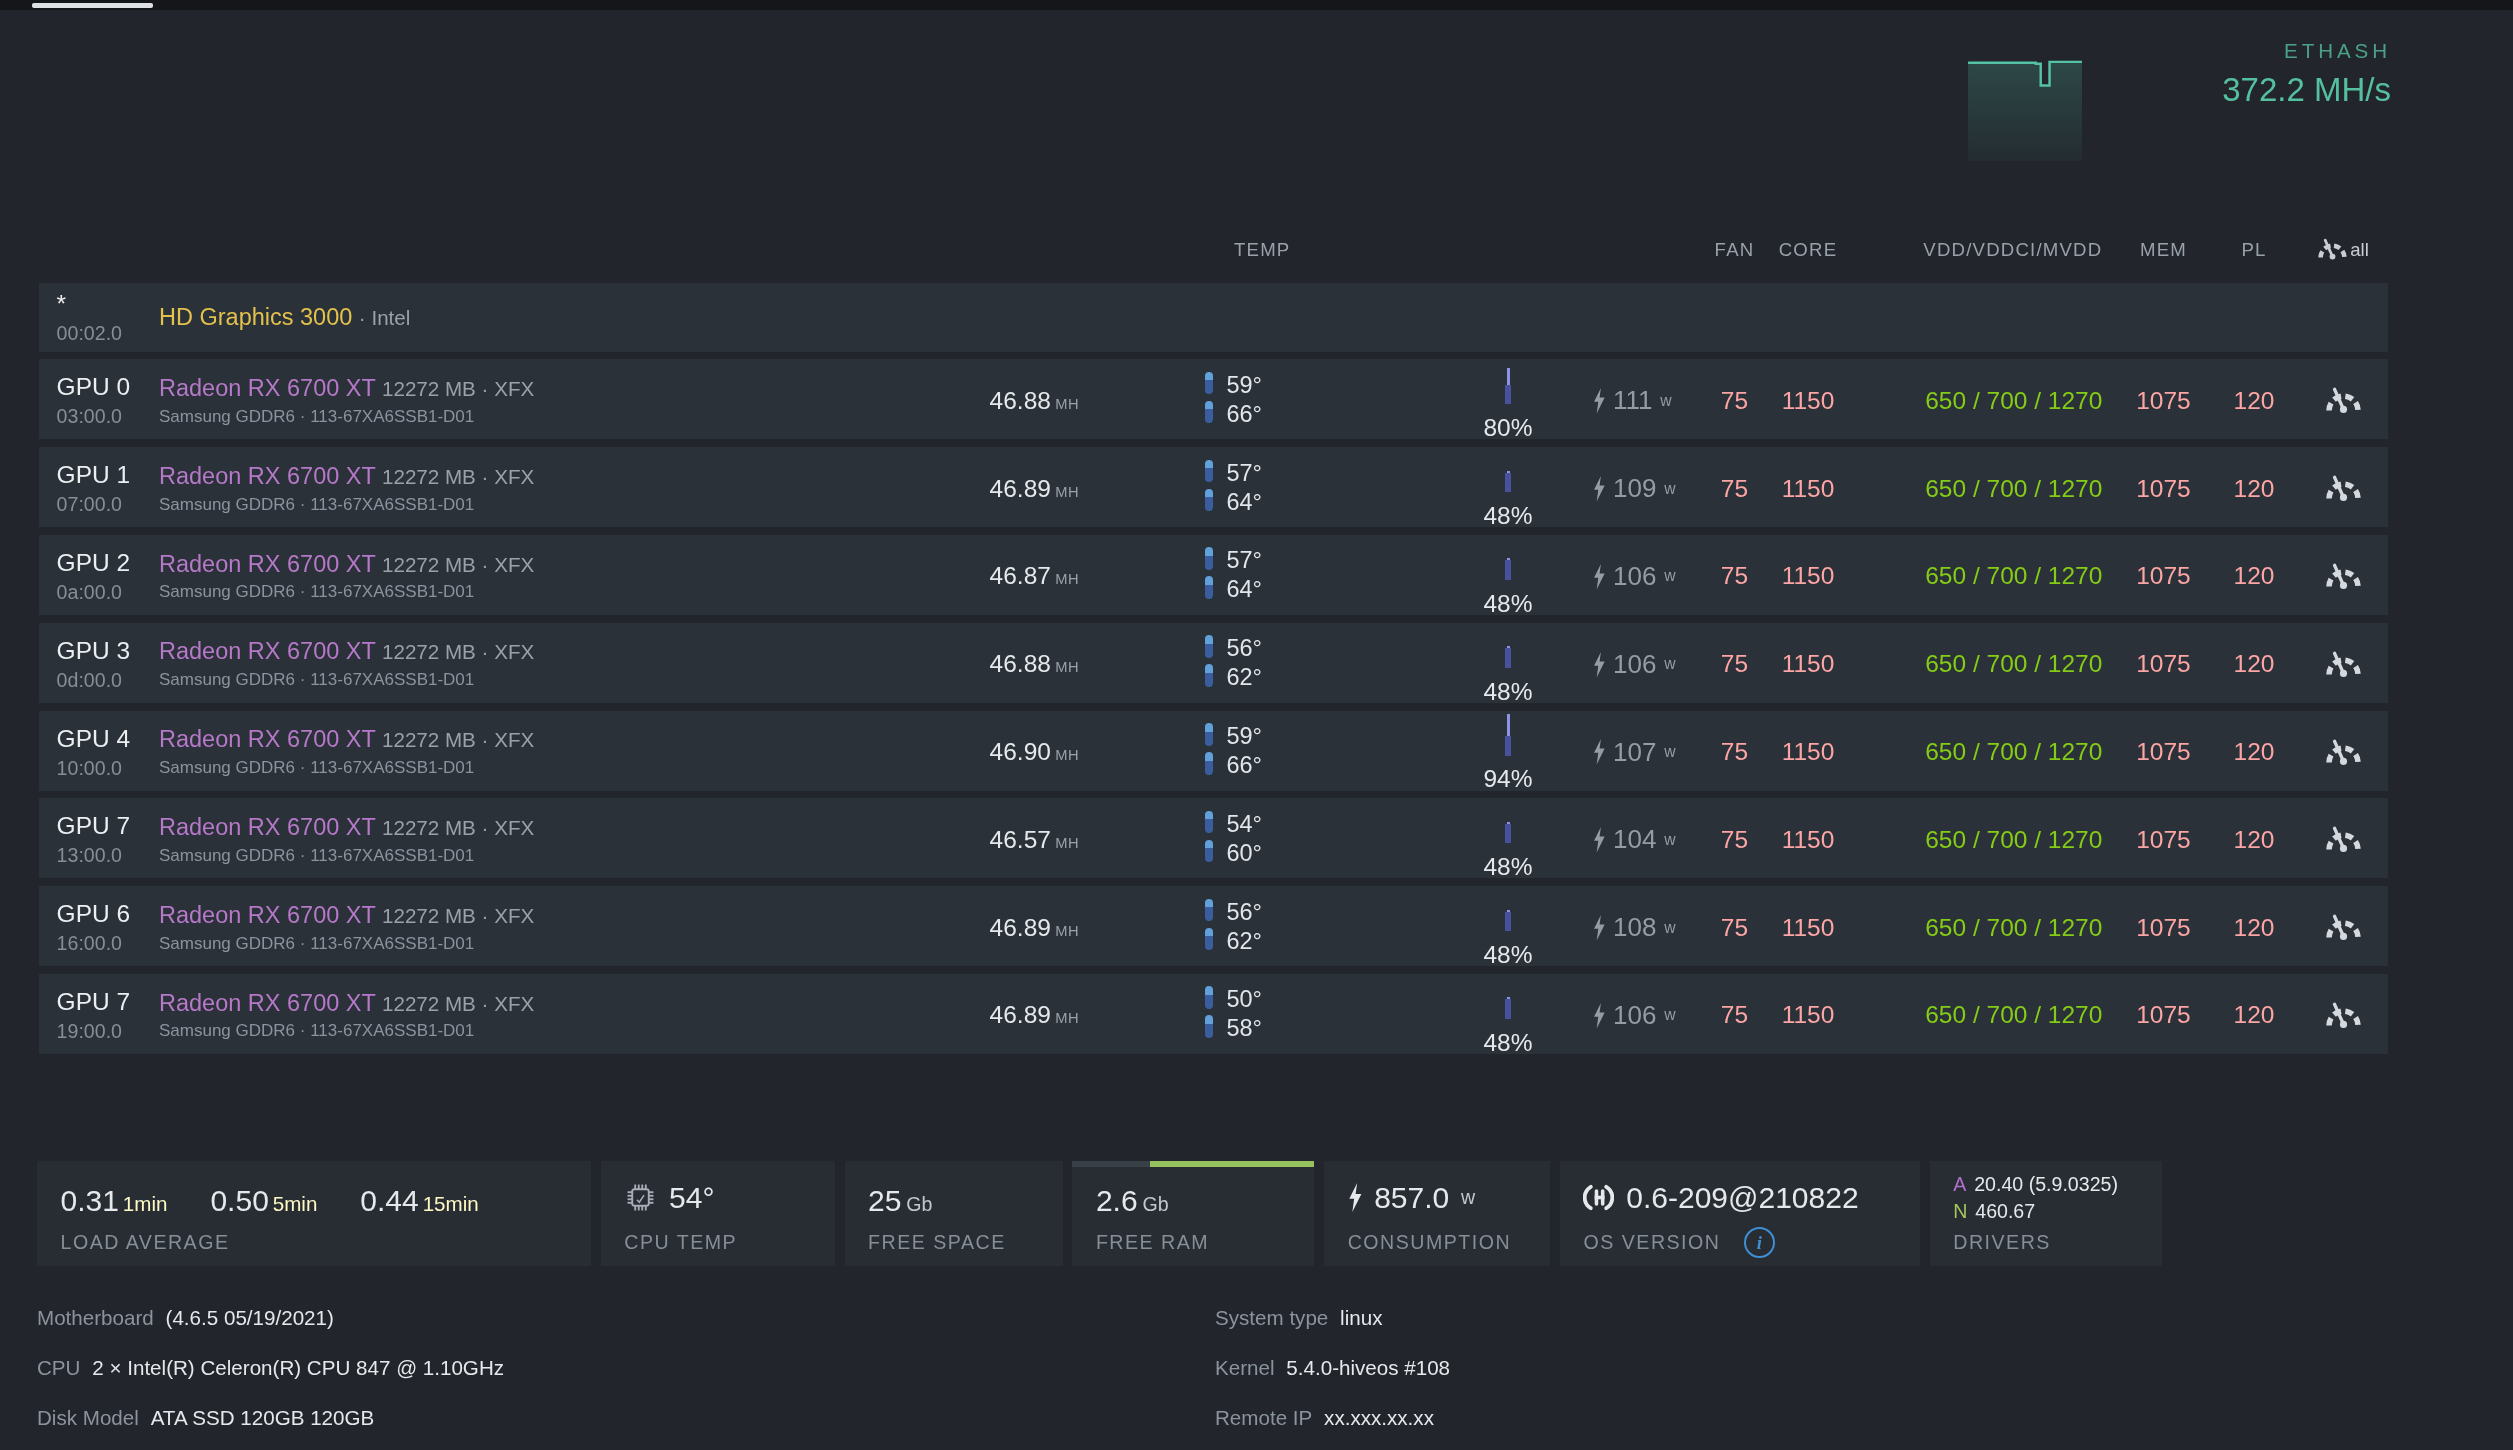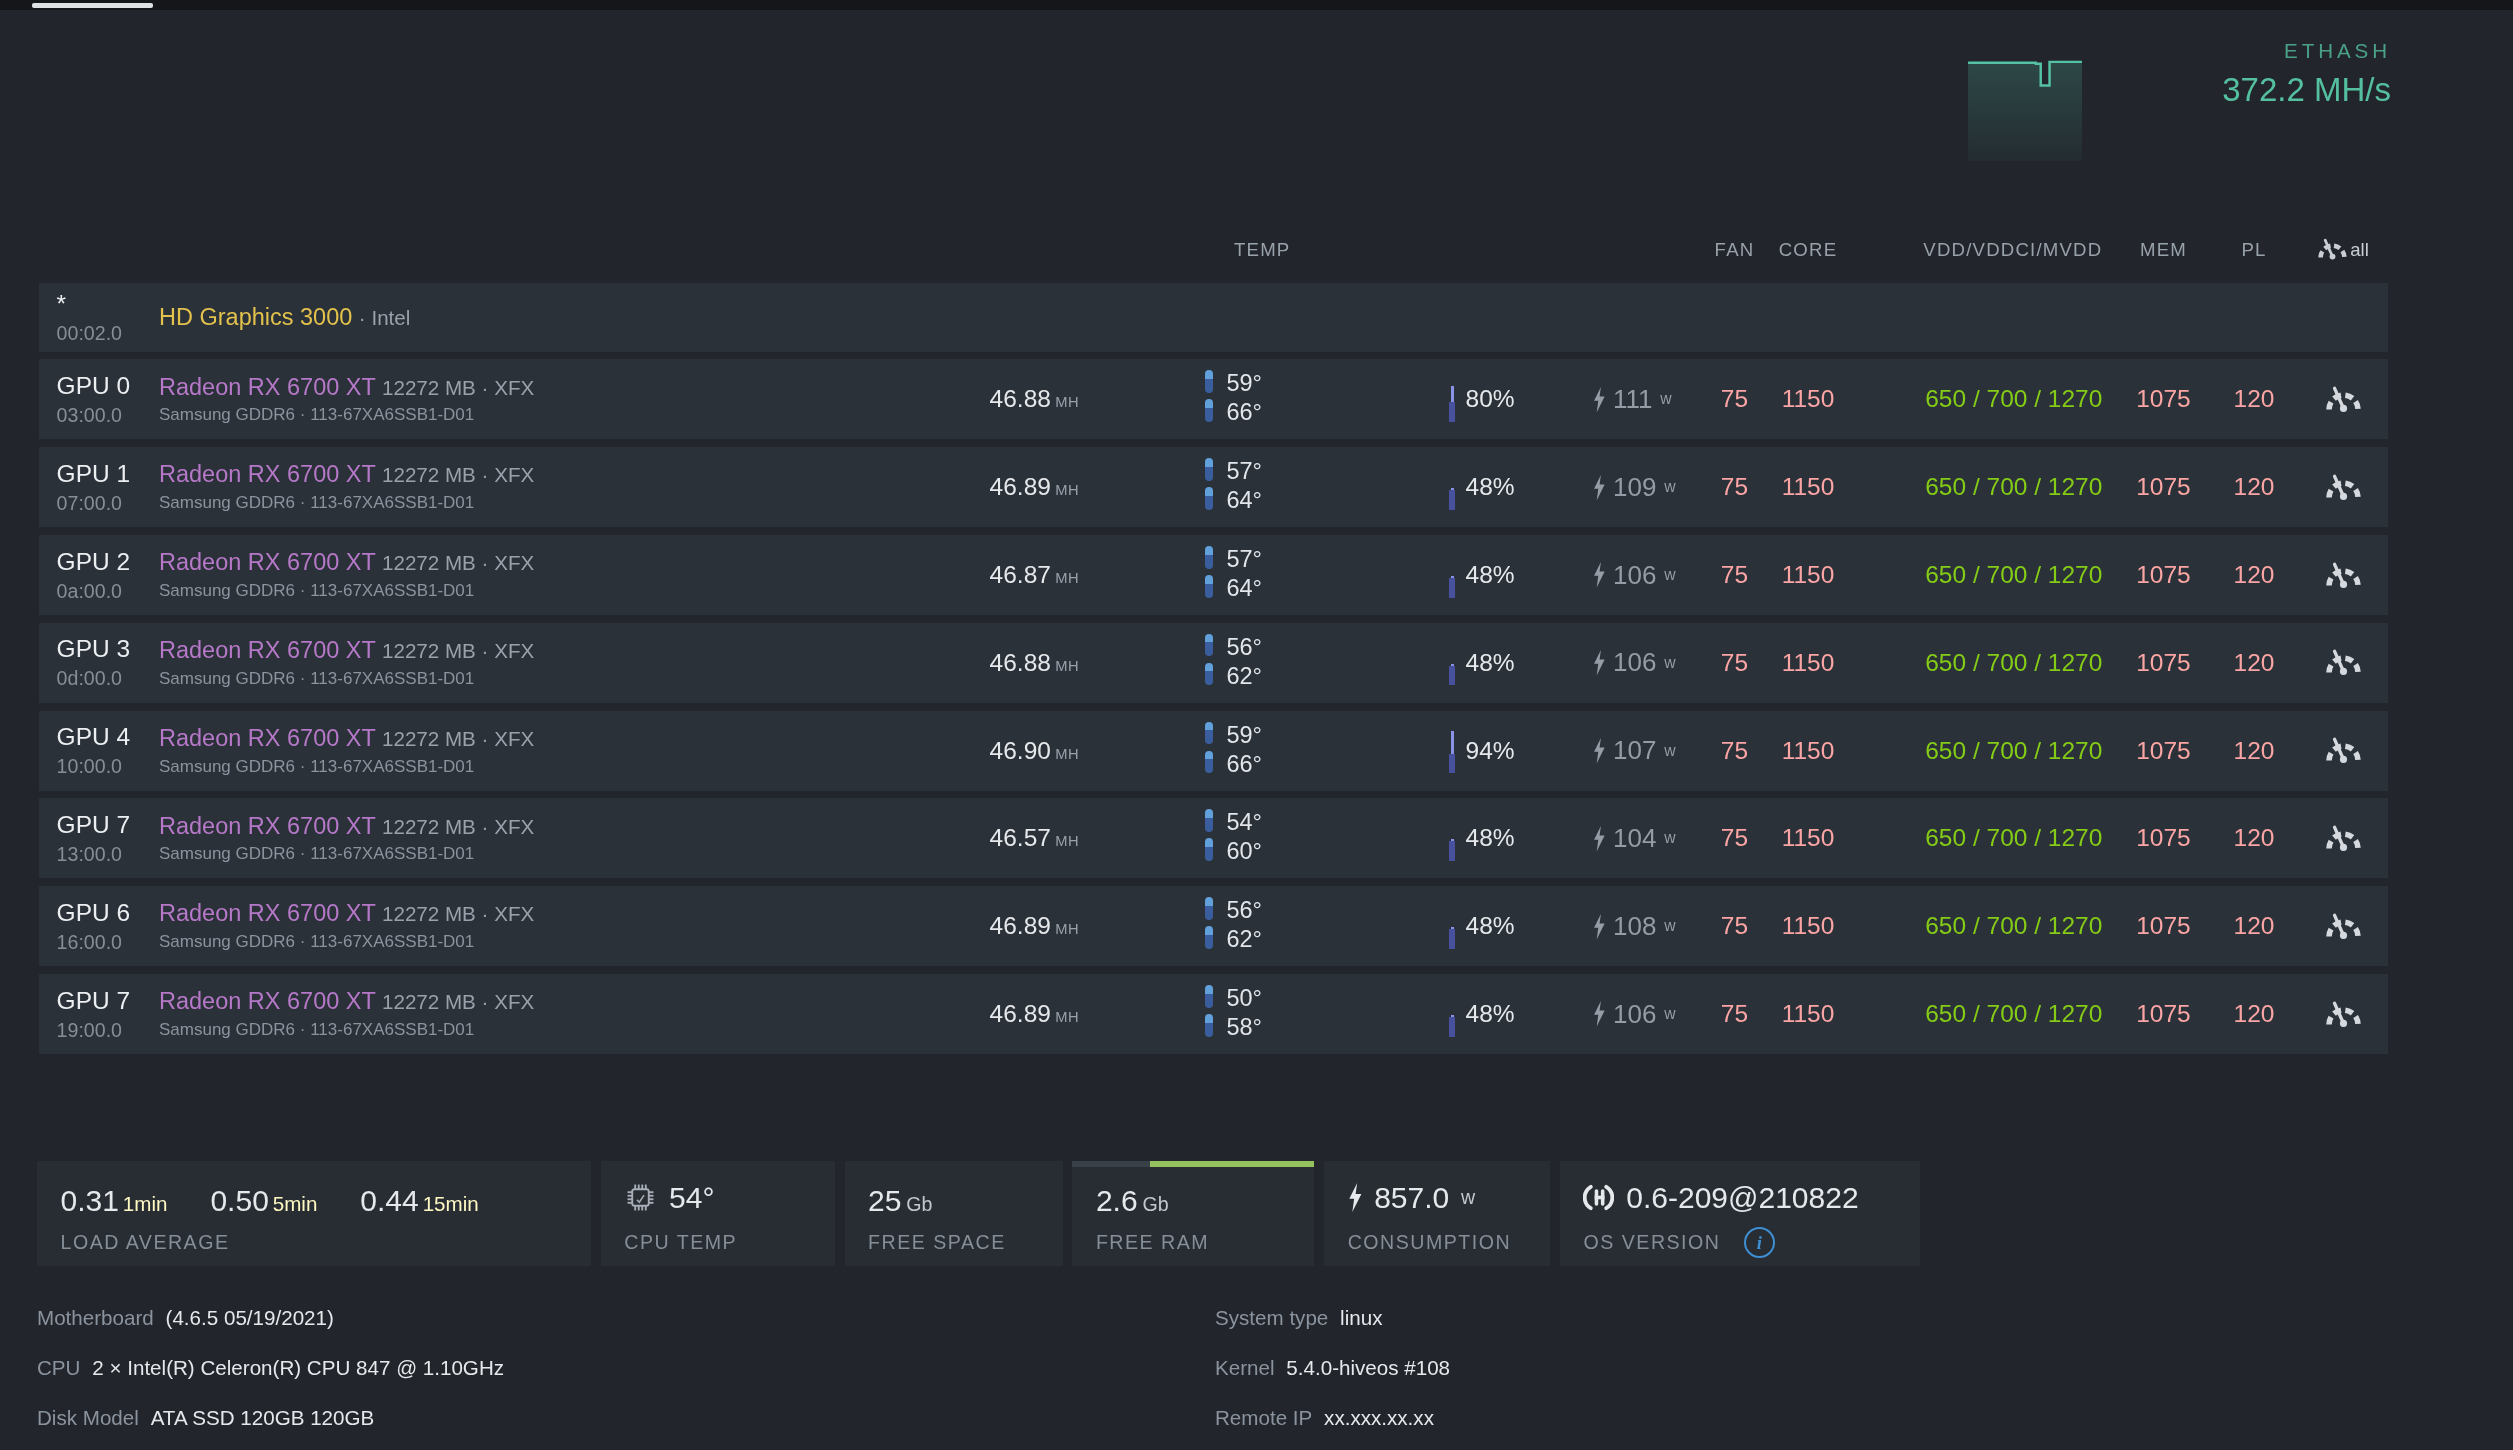--- a/index.html
+++ b/index.html
@@ -51,21 +51,21 @@
   .name-line2 { font-size:17px; color:#8b939e; margin-top:4.9px; }
 
   .col-hash { text-align:right; padding-right:7.8px; white-space:nowrap; }
   .hash-num { font-size:24.5px; color:#e6e9ec; }
   .hash-unit { font-size:14.7px; color:#99a1ab; letter-spacing:0.5px; }
 
   .col-temp { padding-left:118px; }
   .temp-line { display:flex; align-items:flex-start; gap:13.7px; height:29px; font-size:23.5px; color:#e2e5e9; }
   .thermo { width:7.8px; height:22.5px; border-radius:3.9px; background:linear-gradient(#61a0da 0%, #61a0da 38%, #3a5e9d 38%, #3a5e9d 100%); }
 
-  .col-fan { padding-left:47px; display:flex; align-items:center; gap:9.8px; }
+  .col-fan { padding-left:47px; display:flex; align-items:center; gap:9.8px;flex-direction:column; }
   .fanbar { position:relative; width:7.8px; height:45px; }
   .fan-line { position:absolute; bottom:0; left:2.9px; width:2.9px; background:#8a93e6; }
   .fan-base { position:absolute; bottom:0; left:1px; width:5.9px; height:19.6px; background:#47519e; }
   .fan-val { font-size:24.5px; color:#e6e9ec; }
 
   .col-power { padding-left:24.5px; display:flex; align-items:center; gap:7.8px; color:#959ca6; white-space:nowrap; }
   .power-num { font-size:26px; }
   .power-unit { font-size:15.7px; }
 
   .col-center { text-align:center; font-size:24.5px; color:#fca5a5; }
@@ -717,20 +717,25 @@
         </svg>
       </span>
       <span class="big">0.6-209@210822</span>
     </div>
     <div class="os-label-row">
       <span class="card-label">OS VERSION</span>
       <span class="info-circle">i</span>
     </div>
   </div>
 
+  <div class="card c-drivers">
+    <div class="drv-line"><span class="drv-a">A</span><span>20.40 (5.9.0325)</span></div>
+    <div class="drv-line"><span class="drv-n">N</span><span>460.67</span></div>
+    <div class="card-label">DRIVERS</div>
+  </div>
 </div>
 
 <div class="sysinfo">
   <div class="info-col-left">
     <div class="info-row"><span class="info-label">Motherboard</span><span class="info-value">(4.6.5 05/19/2021)</span></div>
     <div class="info-row"><span class="info-label">CPU</span><span class="info-value">2 × Intel(R) Celeron(R) CPU 847 @ 1.10GHz</span></div>
     <div class="info-row"><span class="info-label">Disk Model</span><span class="info-value">ATA SSD 120GB 120GB</span></div>
   </div>
   <div class="info-col-right">
     <div class="info-row"><span class="info-label">System type</span><span class="info-value">linux</span></div>

